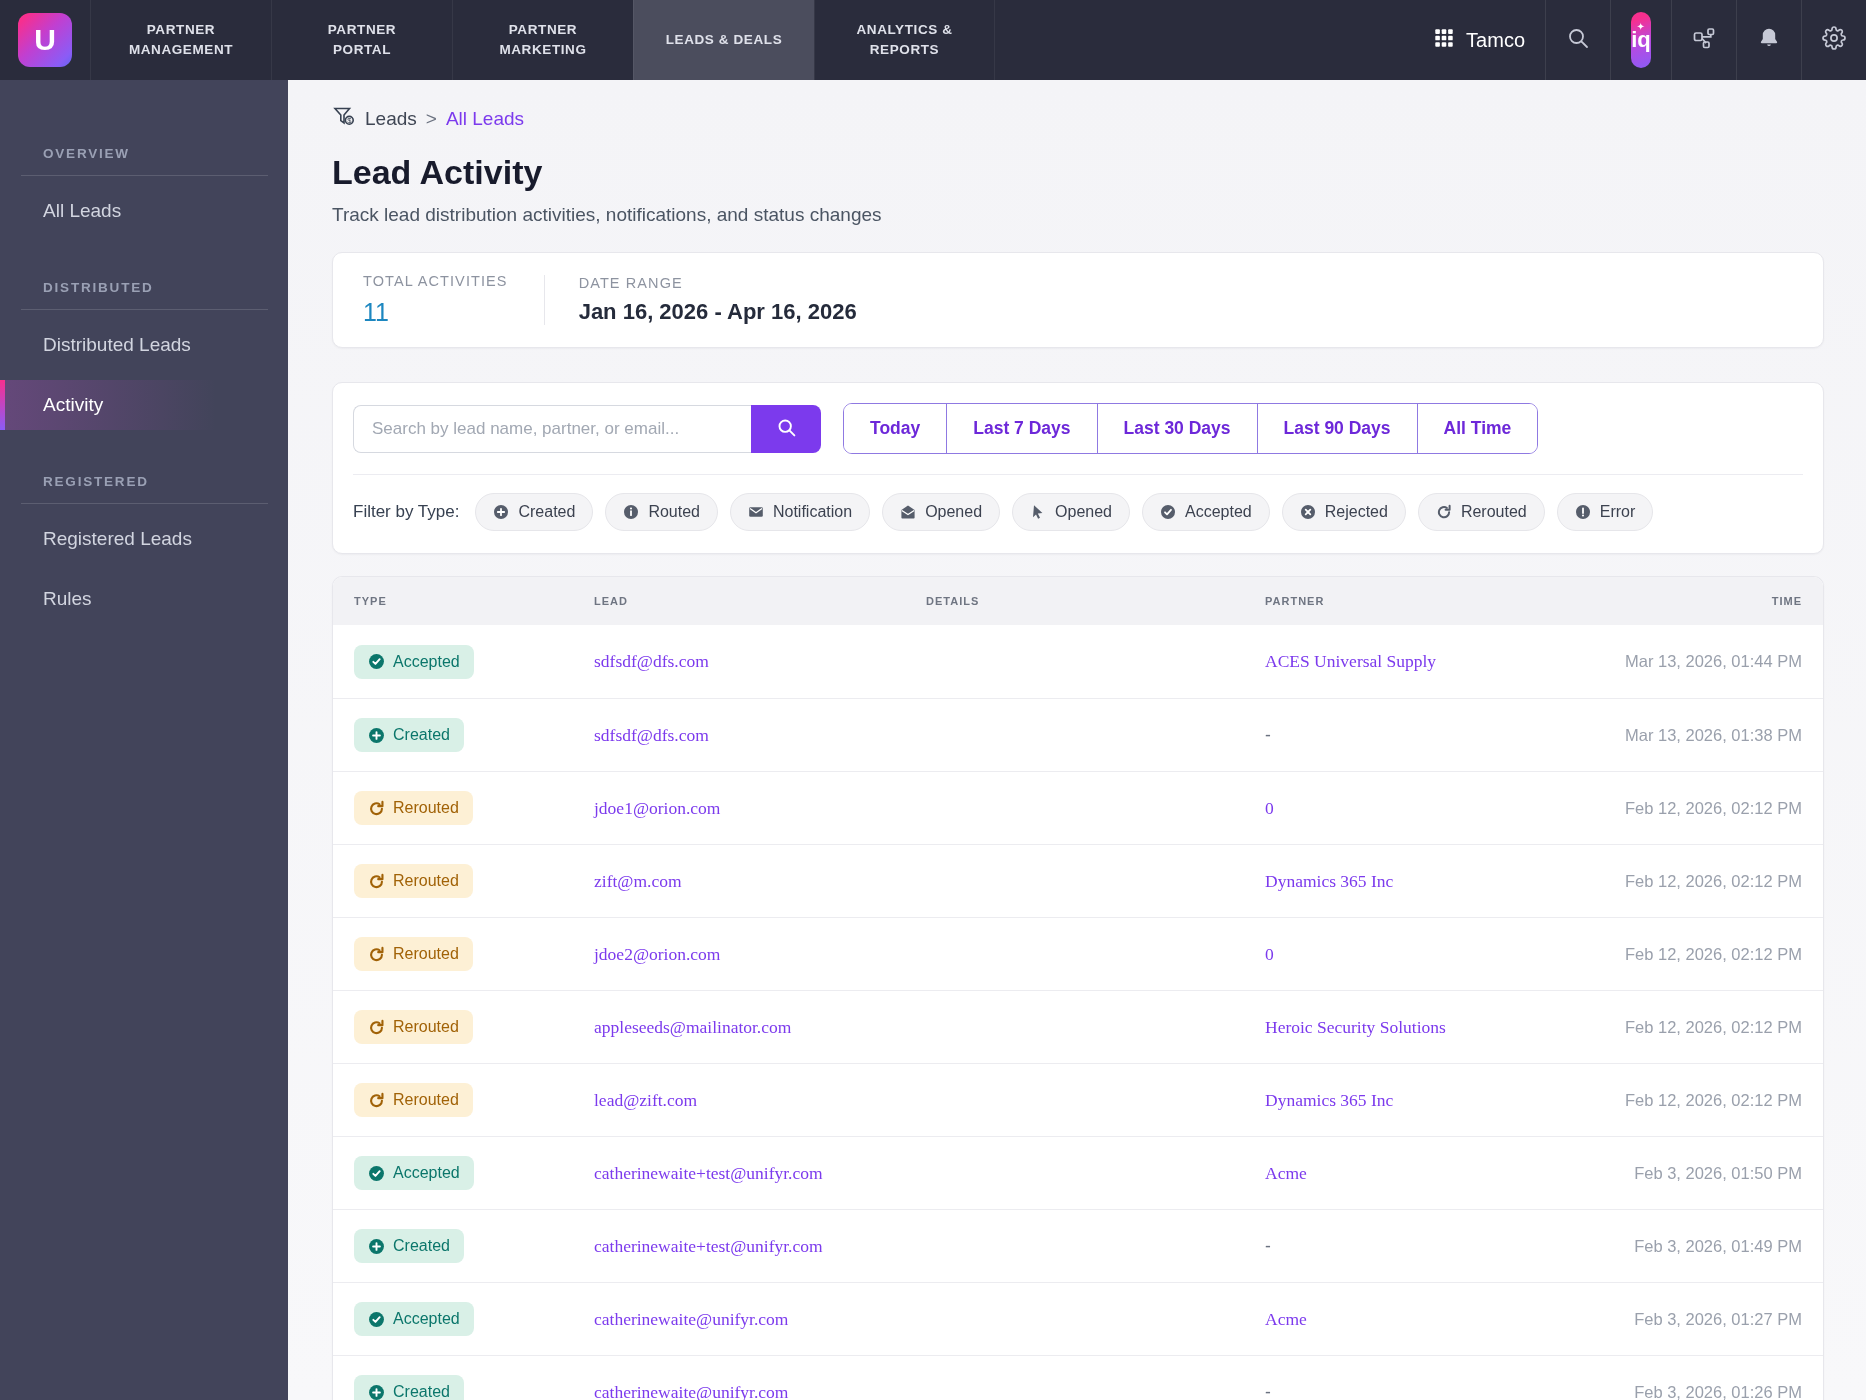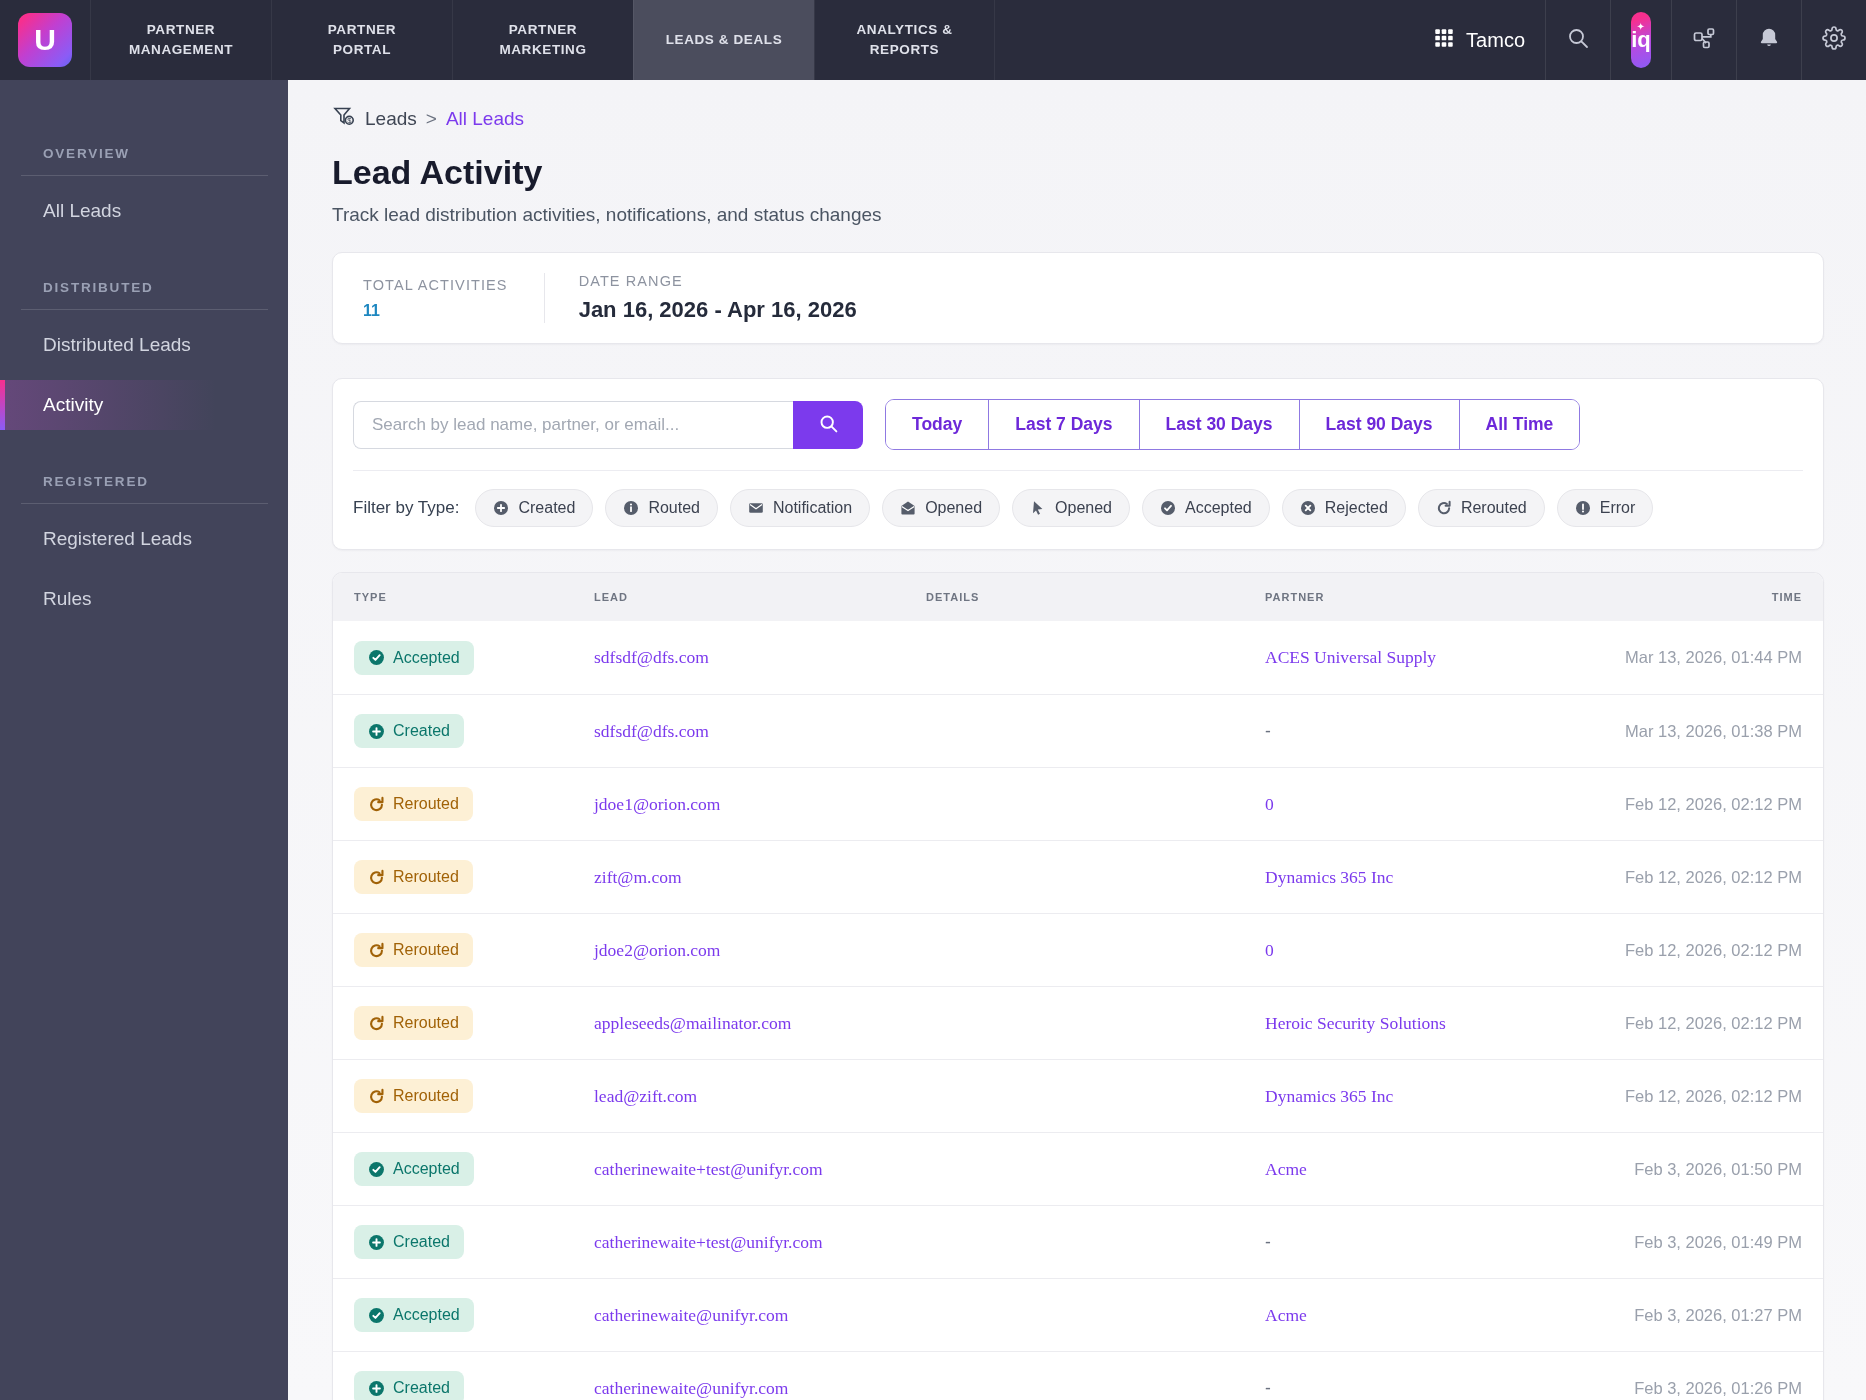--- a/index.html
+++ b/index.html
@@ -50,27 +50,27 @@
   .crumb-current{color:var(--accent);cursor:pointer;}
   .crumb-root{cursor:pointer;}
   .page-title{font-size:34px;font-weight:800;color:#181b2c;margin:20px 0 0;}
   .page-subtitle{font-size:19px;color:#4b5563;margin-top:12px;}
 
   .card{background:#fff;border:1px solid #e7e7ec;border-radius:10px;box-shadow:0 1px 2px rgba(16,24,40,.04);}
   .stats-card{margin-top:26px;display:flex;align-items:center;padding:20px 30px;}
   .stat{padding-right:36px;}
   .stat + .stat{border-left:1px solid #e7e7ec;padding-left:34px;}
   .stat-label{font-size:14.5px;letter-spacing:1.1px;color:#8d93a0;font-weight:500;}
-  .stat-value-blue{margin-top:9px;font-size:16px;font-weight:700;color:var(--stat-blue);}
+  .stat-value-blue{margin-top:9px;font-size:25px;font-weight:400;color:var(--stat-blue);}
   .stat-value-dark{margin-top:8px;font-size:22px;font-weight:700;color:#252b3b;}
 
   .controls-card{margin-top:34px;}
   .controls-top{display:flex;align-items:center;padding:20px;gap:22px;}
   .search-wrap{display:flex;}
-  .search-input{width:440px;height:48px;border:1px solid #d6d9e0;border-right:none;border-radius:8px 0 0 8px;padding:0 18px;font-size:17px;color:#374151;font-family:"Liberation Sans",sans-serif;outline:none;background:#fff;}
+  .search-input{width:398px;height:48px;border:1px solid #d6d9e0;border-right:none;border-radius:8px 0 0 8px;padding:0 18px;font-size:17px;color:#374151;font-family:"Liberation Sans",sans-serif;outline:none;background:#fff;}
   .search-input::placeholder{color:#a2a8b3;}
   .search-btn{width:70px;height:48px;background:var(--accent);border:none;border-radius:0 8px 8px 0;display:flex;align-items:center;justify-content:center;cursor:pointer;}
   .search-btn svg{width:21px;height:21px;color:#fff;}
   .time-group{display:flex;border:1.5px solid #8f79e2;border-radius:9px;overflow:hidden;height:51px;background:#fff;}
   .time-btn{background:#fff;border:none;border-left:1.5px solid #8f79e2;color:var(--accent-deep);font-size:17.5px;font-weight:700;padding:0 26px;cursor:pointer;font-family:"Liberation Sans",sans-serif;}
   .time-group .time-btn:first-child{border-left:none;}
   .controls-divider{border-top:1px solid #ececf1;margin:0 20px;}
   .filter-row{display:flex;align-items:center;gap:12px;padding:18px 20px 22px;flex-wrap:nowrap;}
   .filter-label{font-size:17px;color:#374151;margin-right:4px;white-space:nowrap;}
   .chip{display:inline-flex;align-items:center;gap:9px;background:#f4f4f6;border:1px solid #e6e6ea;border-radius:999px;padding:9px 17px;font-size:16px;color:#3c4250;cursor:pointer;white-space:nowrap;}

